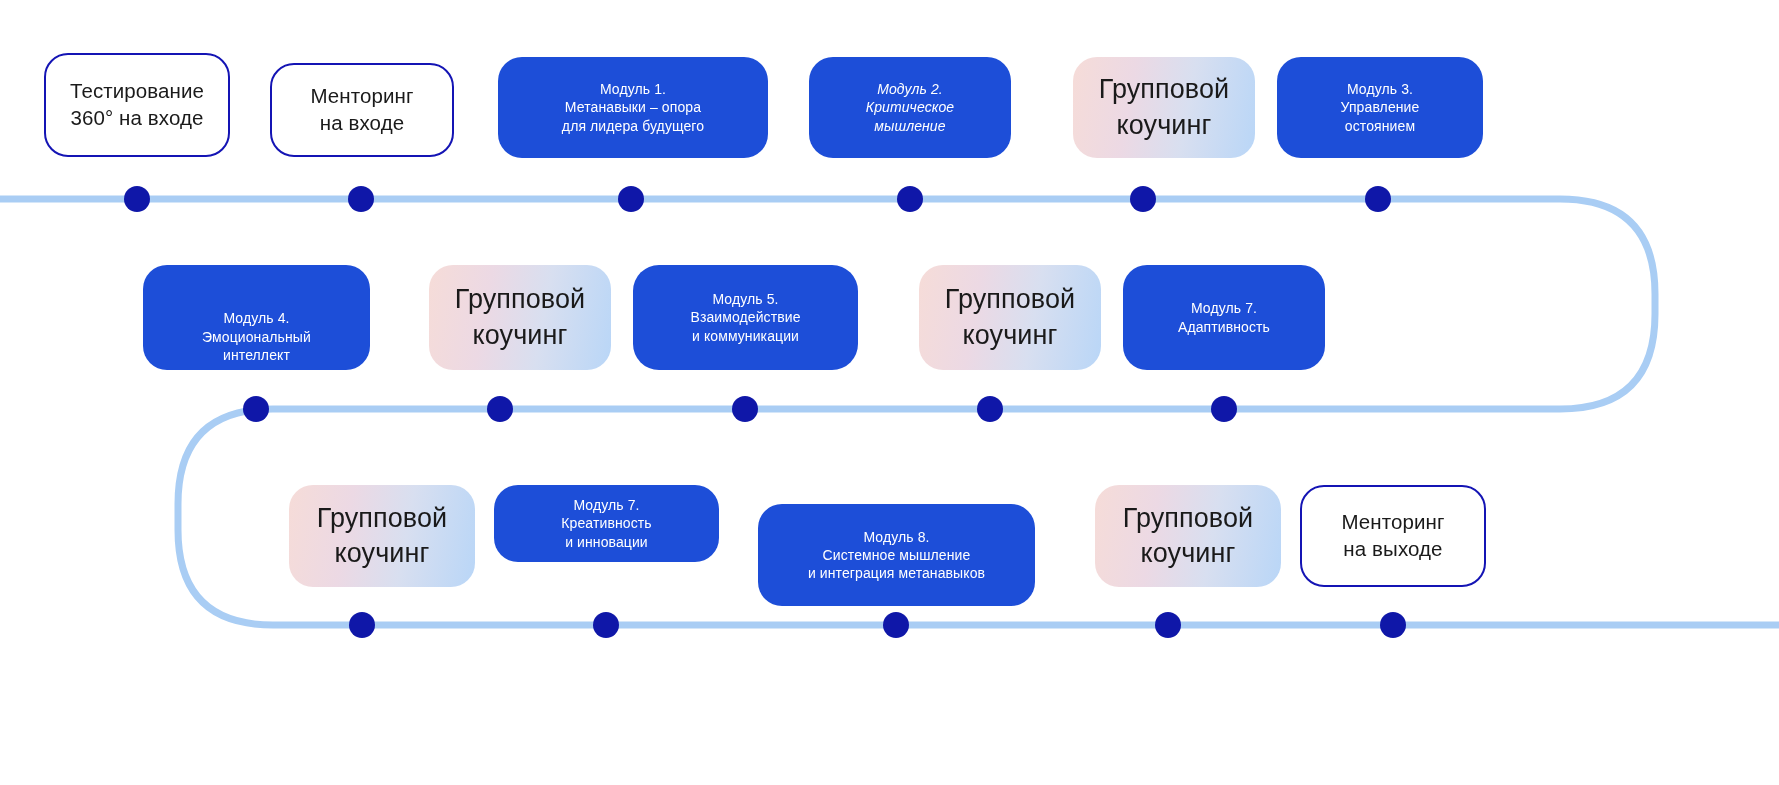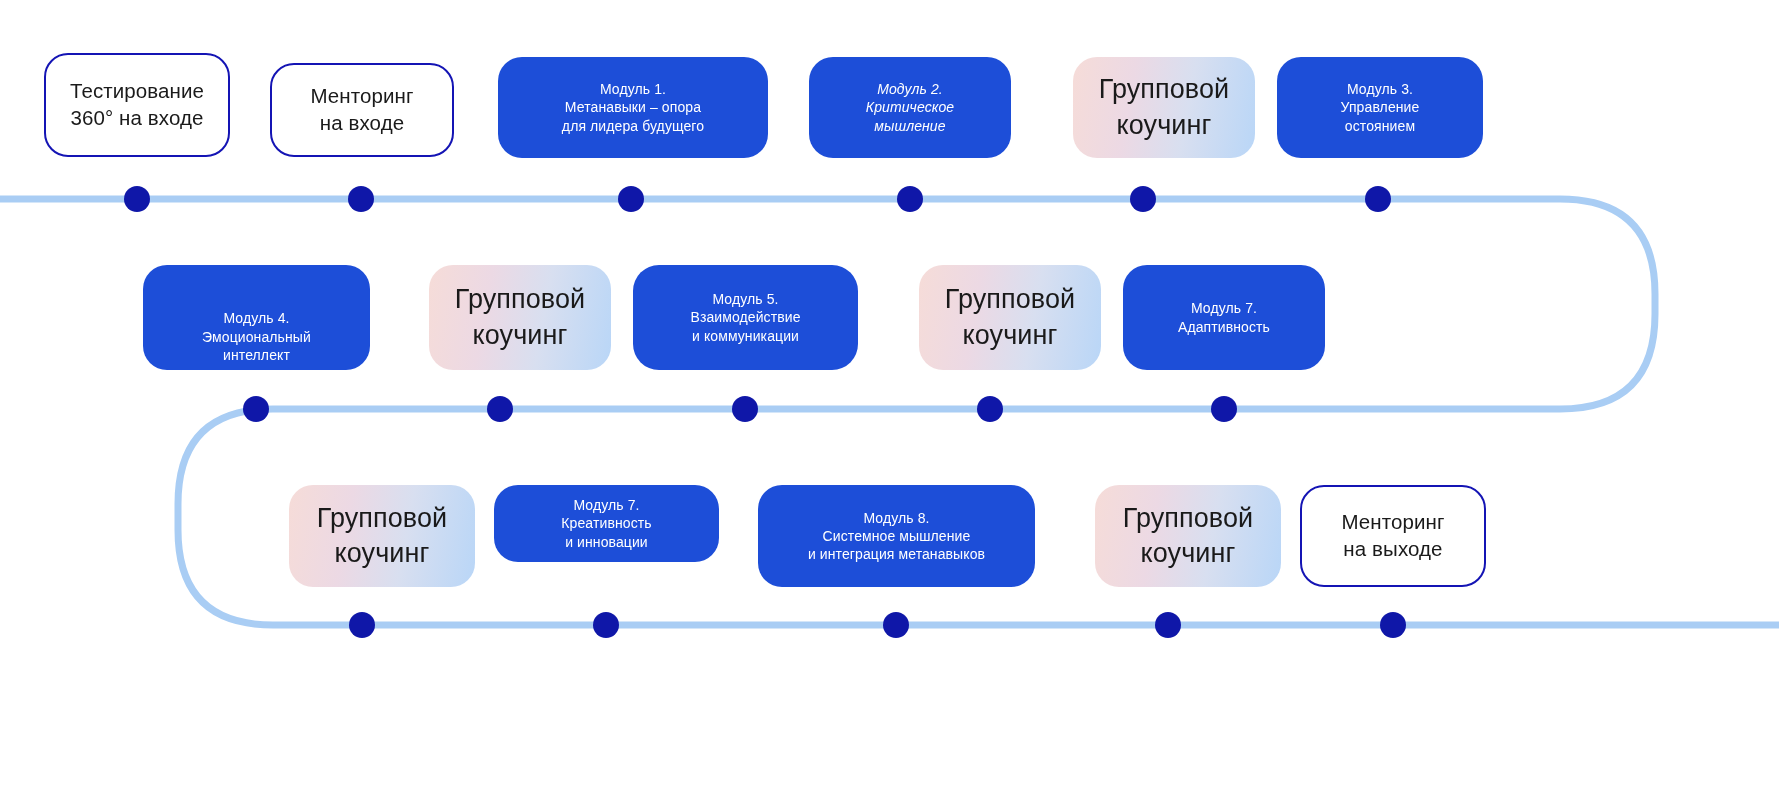--- a/index.html
+++ b/index.html
@@ -101,21 +101,21 @@
 и коммуникации</span></div>
       <div class="node node-gradient" style="left: 899px; top: 265px; width: 182px; height: 105px;"><span>Групповой
 коучинг</span></div>
       <div class="node node-solid" style="left: 1123px; top: 265px; width: 202px; height: 105px;"><span>Модуль 7.
 Адаптивность</span></div>
       <div class="node node-gradient" style="left: 269px; top: 485px; width: 186px; height: 102px;"><span>Групповой
 коучинг</span></div>
       <div class="node node-solid" style="left: 494px; top: 485px; width: 225px; height: 77px;"><span>Модуль 7.
 Креативность
 и инновации</span></div>
-      <div class="node node-solid" style="left: 758px; top: 485px; width: 277px; height: 102px;"><span>Модуль 8.
+      <div class="node node-solid" style="left: 758px; top: 504px; width: 277px; height: 102px;"><span>Модуль 8.
 Системное мышление
 и интеграция метанавыков</span></div>
       <div class="node node-gradient" style="left: 1075px; top: 485px; width: 186px; height: 102px;"><span>Групповой
 коучинг</span></div>
       <div class="node node-outline" style="left: 1300px; top: 485px; width: 186px; height: 102px;"><span>Менторинг
 на выходе</span></div>
     </div>
   <div id="dots-layer">
       <div class="dot" style="left: 137px; top: 199px; background: rgb(15, 23, 168);"></div>
       <div class="dot" style="left: 361px; top: 199px; background: rgb(15, 23, 168);"></div>

